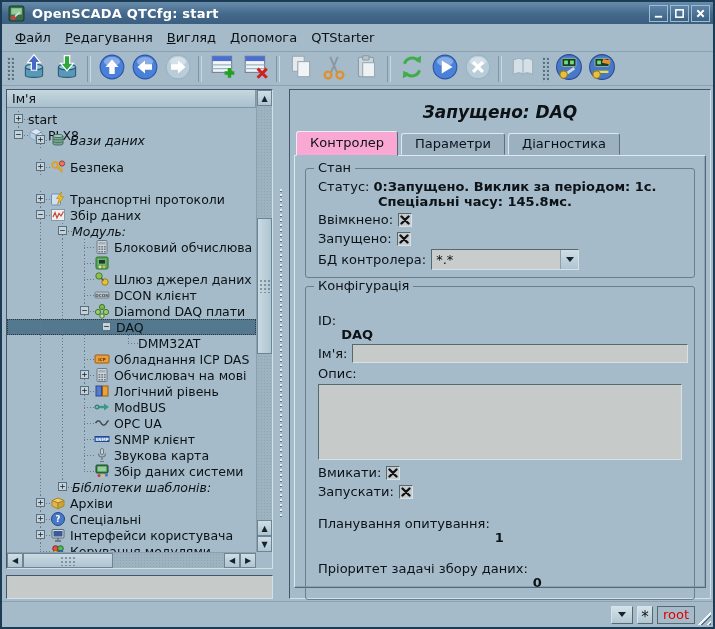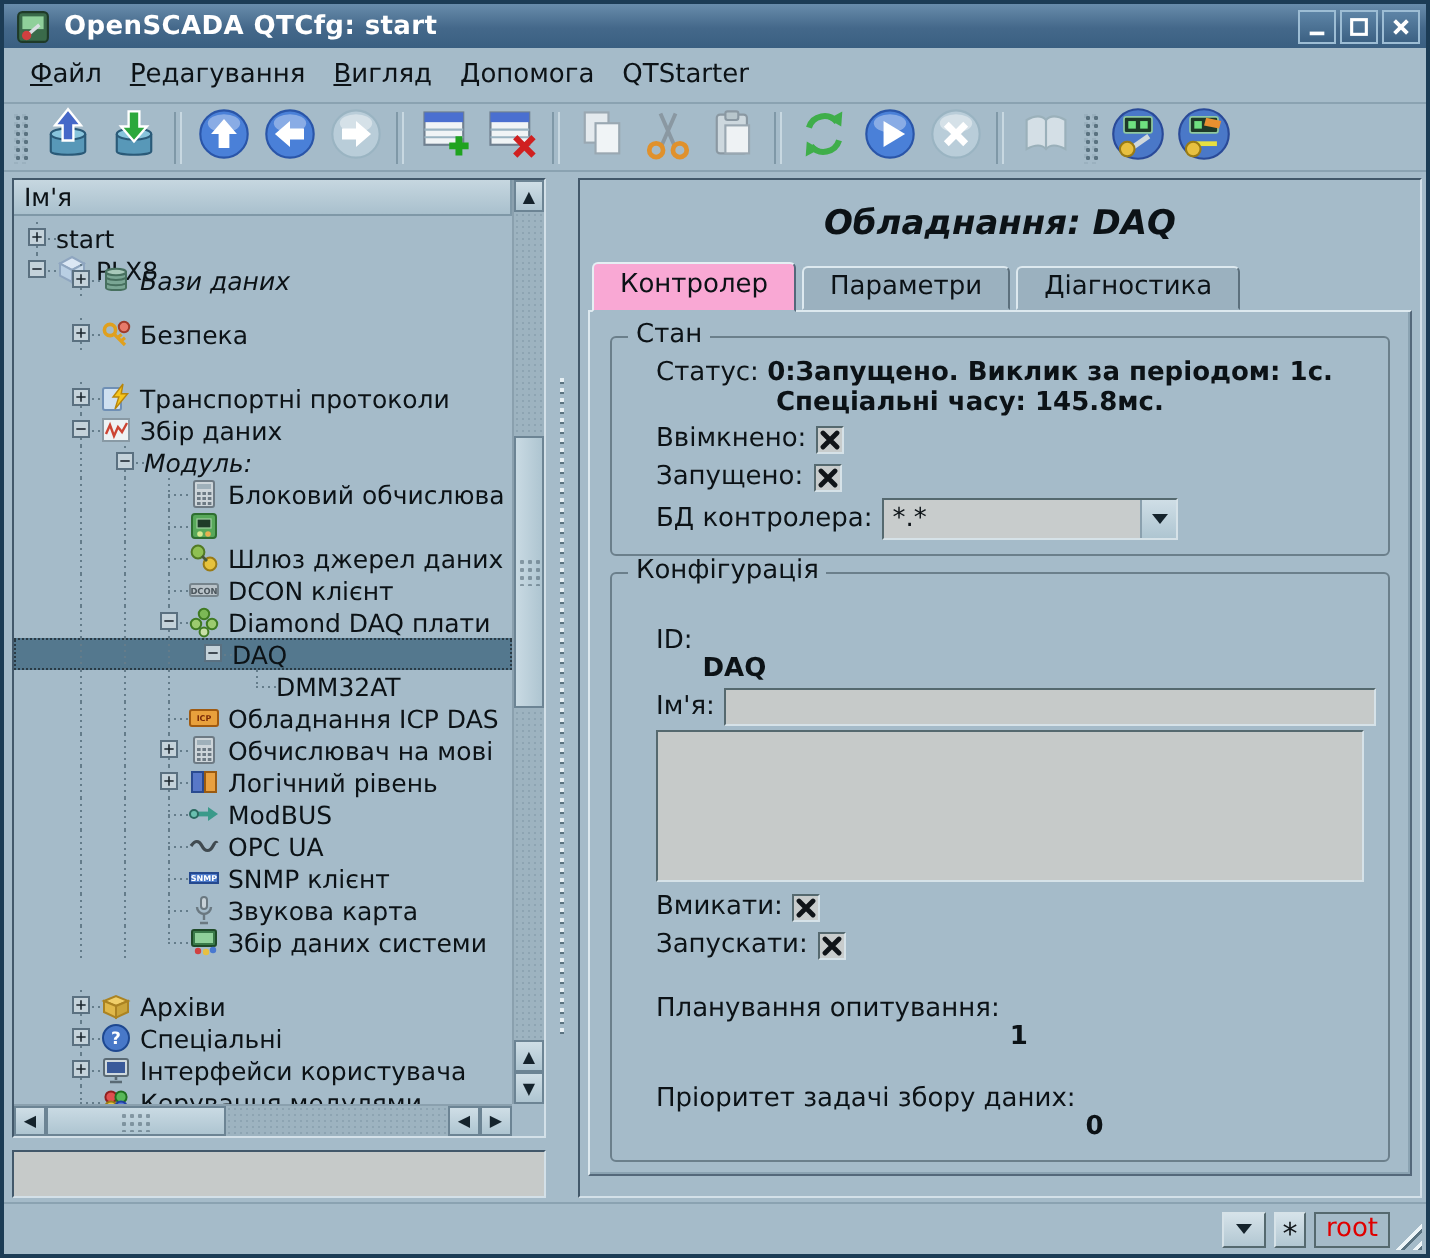--- a/index.html
+++ b/index.html
@@ -45,21 +45,21 @@
   .corner{grid-column:2;grid-row:3;background:#a5bbc9;}
   .lineedit{height:22px;margin-top:6px;border:1px solid;border-color:#42586a #d3e0e8 #d3e0e8 #42586a;background:#c6cac9;font:12.5px "DejaVu Sans",sans-serif;padding:0 4px;flex:0 0 auto;}
   .splitter{width:16px;flex:0 0 auto;position:relative;}
   .splitter::after{content:"";position:absolute;left:7px;top:100px;bottom:80px;width:2px;background-image:repeating-linear-gradient(to bottom,#e4eef3 0 2px,#5a7280 2px 3px,transparent 3px 5px);}
   .rightpanel{flex:1;border:1px solid;border-color:#42586a #d3e0e8 #d3e0e8 #42586a;display:flex;flex-direction:column;min-height:0;padding:0 4px;}
   .heading{text-align:center;font-size:17px;font-weight:bold;font-style:italic;margin-top:12px;height:22px;flex:0 0 auto;}
   .tabs{display:flex;align-items:flex-end;height:23px;margin:8px 0 0 2px;position:relative;z-index:2;flex:0 0 auto;}
   .tab{height:20px;line-height:20px;padding:0 13px;background:#9bb1bf;border:1px solid;border-color:#dde9ef #5c707d #9bb1bf #dde9ef;border-radius:3px 3px 0 0;margin-right:3px;font-size:13px;}
   .tab.active{height:23px;line-height:22px;background:#f9a8d4;border-color:#e6eff4 #54687a #a5bbc9 #e6eff4;margin-bottom:-1px;}
   .tabpane{flex:1;border:1px solid;border-color:#dde9ef #54687a #54687a #dde9ef;box-shadow:inset -1px -1px 0 #8ba3b2;margin:0 0 10px 0;padding:12px 10px 0 10px;min-height:0;}
-  .group{border:1px solid #6b7f8b;border-radius:3px;position:relative;padding:10px 6px 5px 16px;margin-bottom:8px;}
+  .group{border:1px solid #6b7f8b;border-radius:3px;position:relative;padding:10px 6px 5px 6px;margin-bottom:8px;}
   .gtitle{position:absolute;top:-9px;left:8px;background:#a5bbc9;padding:0 4px;font-size:13px;}
   .row{display:flex;align-items:center;margin:2px 0 2px 6px;min-height:17px;}
   .row .lab{margin-right:5px;text-align:right;}
   b.val{font-weight:bold;margin-top:28px;}
   .statusline{margin-left:6px;line-height:15px;}
   .statusline2{margin-left:66px;line-height:15px;font-weight:bold;}
   .checkbox{width:14px;height:14px;background:#c8cccc;border:1px solid;border-color:#55696f #d6e2e8 #d6e2e8 #55696f;box-sizing:border-box;display:inline-flex;align-items:center;justify-content:center;}
   .checkbox svg{width:10px;height:10px;}
   .combobox{width:148px;height:21px;background:#c8cccc;border:1px solid;border-color:#55696f #d6e2e8 #d6e2e8 #55696f;box-sizing:border-box;display:inline-flex;align-items:center;}
   .combo-text{flex:1;padding:0 4px;font-size:13px;}
@@ -540,20 +540,31 @@
               <span class="guideh" style="left: 77px; top: 8px; width: 11px;"></span>
               <span class="ticon" style="left: 87px;"><svg viewBox="0 0 16 16">
                   <rect x="2" y="2" width="12" height="8" rx="1" fill="#3a7a4a" stroke="#1e4a28"></rect>
                   <rect x="3.5" y="3.5" width="9" height="5" fill="#8fd09a"></rect>
                   <circle cx="5" cy="12.5" r="1.6" fill="#d04040"></circle>
                   <circle cx="9" cy="13" r="1.6" fill="#e8c040"></circle>
                   <circle cx="12.5" cy="12" r="1.6" fill="#4878d0"></circle>
                 </svg></span>
               <span class="tlabel" style="left: 107px;">Збір даних системи</span>
             </div>
+            <div class="trow" style="top: 371px;">
+              <span class="guide" style="left: 33px; top: 0px; height: 16px;"></span>
+              <span class="guide" style="left: 55px; top: 0px; height: 8px;"></span>
+              <span class="guideh" style="left: 55px; top: 8px; width: 11px;"></span>
+              <span class="texp" style="left: 51px;">
+                <svg viewBox="0 0 9 9">
+                  <path d="M1.5 4.5h6M4.5 1.5v6" stroke="#1a242c" stroke-width="1"></path>
+                </svg>
+              </span>
+              <span class="tlabel" style="left: 65px; font-style: italic;">Бібліотеки шаблонів:</span>
+            </div>
             <div class="trow" style="top: 387px;">
               <span class="guide" style="left: 33px; top: 0px; height: 16px;"></span>
               <span class="guideh" style="left: 33px; top: 8px; width: 11px;"></span>
               <span class="texp" style="left: 29px;">
                 <svg viewBox="0 0 9 9">
                   <path d="M1.5 4.5h6M4.5 1.5v6" stroke="#1a242c" stroke-width="1"></path>
                 </svg>
               </span>
               <span class="ticon" style="left: 43px;"><svg viewBox="0 0 16 16">
                   <path d="M2 5.5 8 3l6 2.5L8 8Z" fill="#f0cf6a" stroke="#ab8322"></path>
@@ -622,21 +633,21 @@
             </div>
           <div class="sbtn h">◀</div>
           <div class="sbtn h">▶</div>
         </div>
         <div class="corner"></div>
       </div>
       <input class="lineedit" value="" style="">
     </div>
     <div class="splitter"></div>
     <div class="rightpanel">
-      <div class="heading">Обладнання: DAQ</div>
+      <div class="heading">Запущено: DAQ</div>
       <div class="tabs" id="tabs">
           <span class="tab active">Контролер</span>
           <span class="tab">Параметри</span>
           <span class="tab">Діагностика</span>
         </div>
       <div class="tabpane">
         <div class="group">
           <span class="gtitle">Стан</span>
           <div class="statusline"><span>Статус:</span> <b class="val">0:Запущено. Виклик за періодом: 1с.</b></div>
           <div class="statusline2">Спеціальні часу: 145.8мс.</div>
@@ -669,20 +680,23 @@
         <div class="group" style="padding-bottom:7px;">
           <span class="gtitle">Конфігурація</span>
           <div class="row">
               <span class="lab">ID:</span>
               <b class="val">DAQ</b>
             </div>
           <div class="row">
               <span class="lab">Ім'я:</span>
               <input class="textinput" value="" style="">
             </div>
+          <div class="row" style="margin-bottom:0;">
+              <span class="lab">Опис:</span>
+            </div>
           <textarea class="textarea" style=""></textarea>
           <div class="row">
               <span class="lab">Вмикати:</span>
               <span class="checkbox">
                 <svg viewBox="0 0 10 10">
                   <path d="M1.5 1.5 8.5 8.5M8.5 1.5 1.5 8.5" stroke="#101418" stroke-width="2.4" stroke-linecap="round"></path>
                 </svg>
               </span>
             </div>
           <div class="row">

